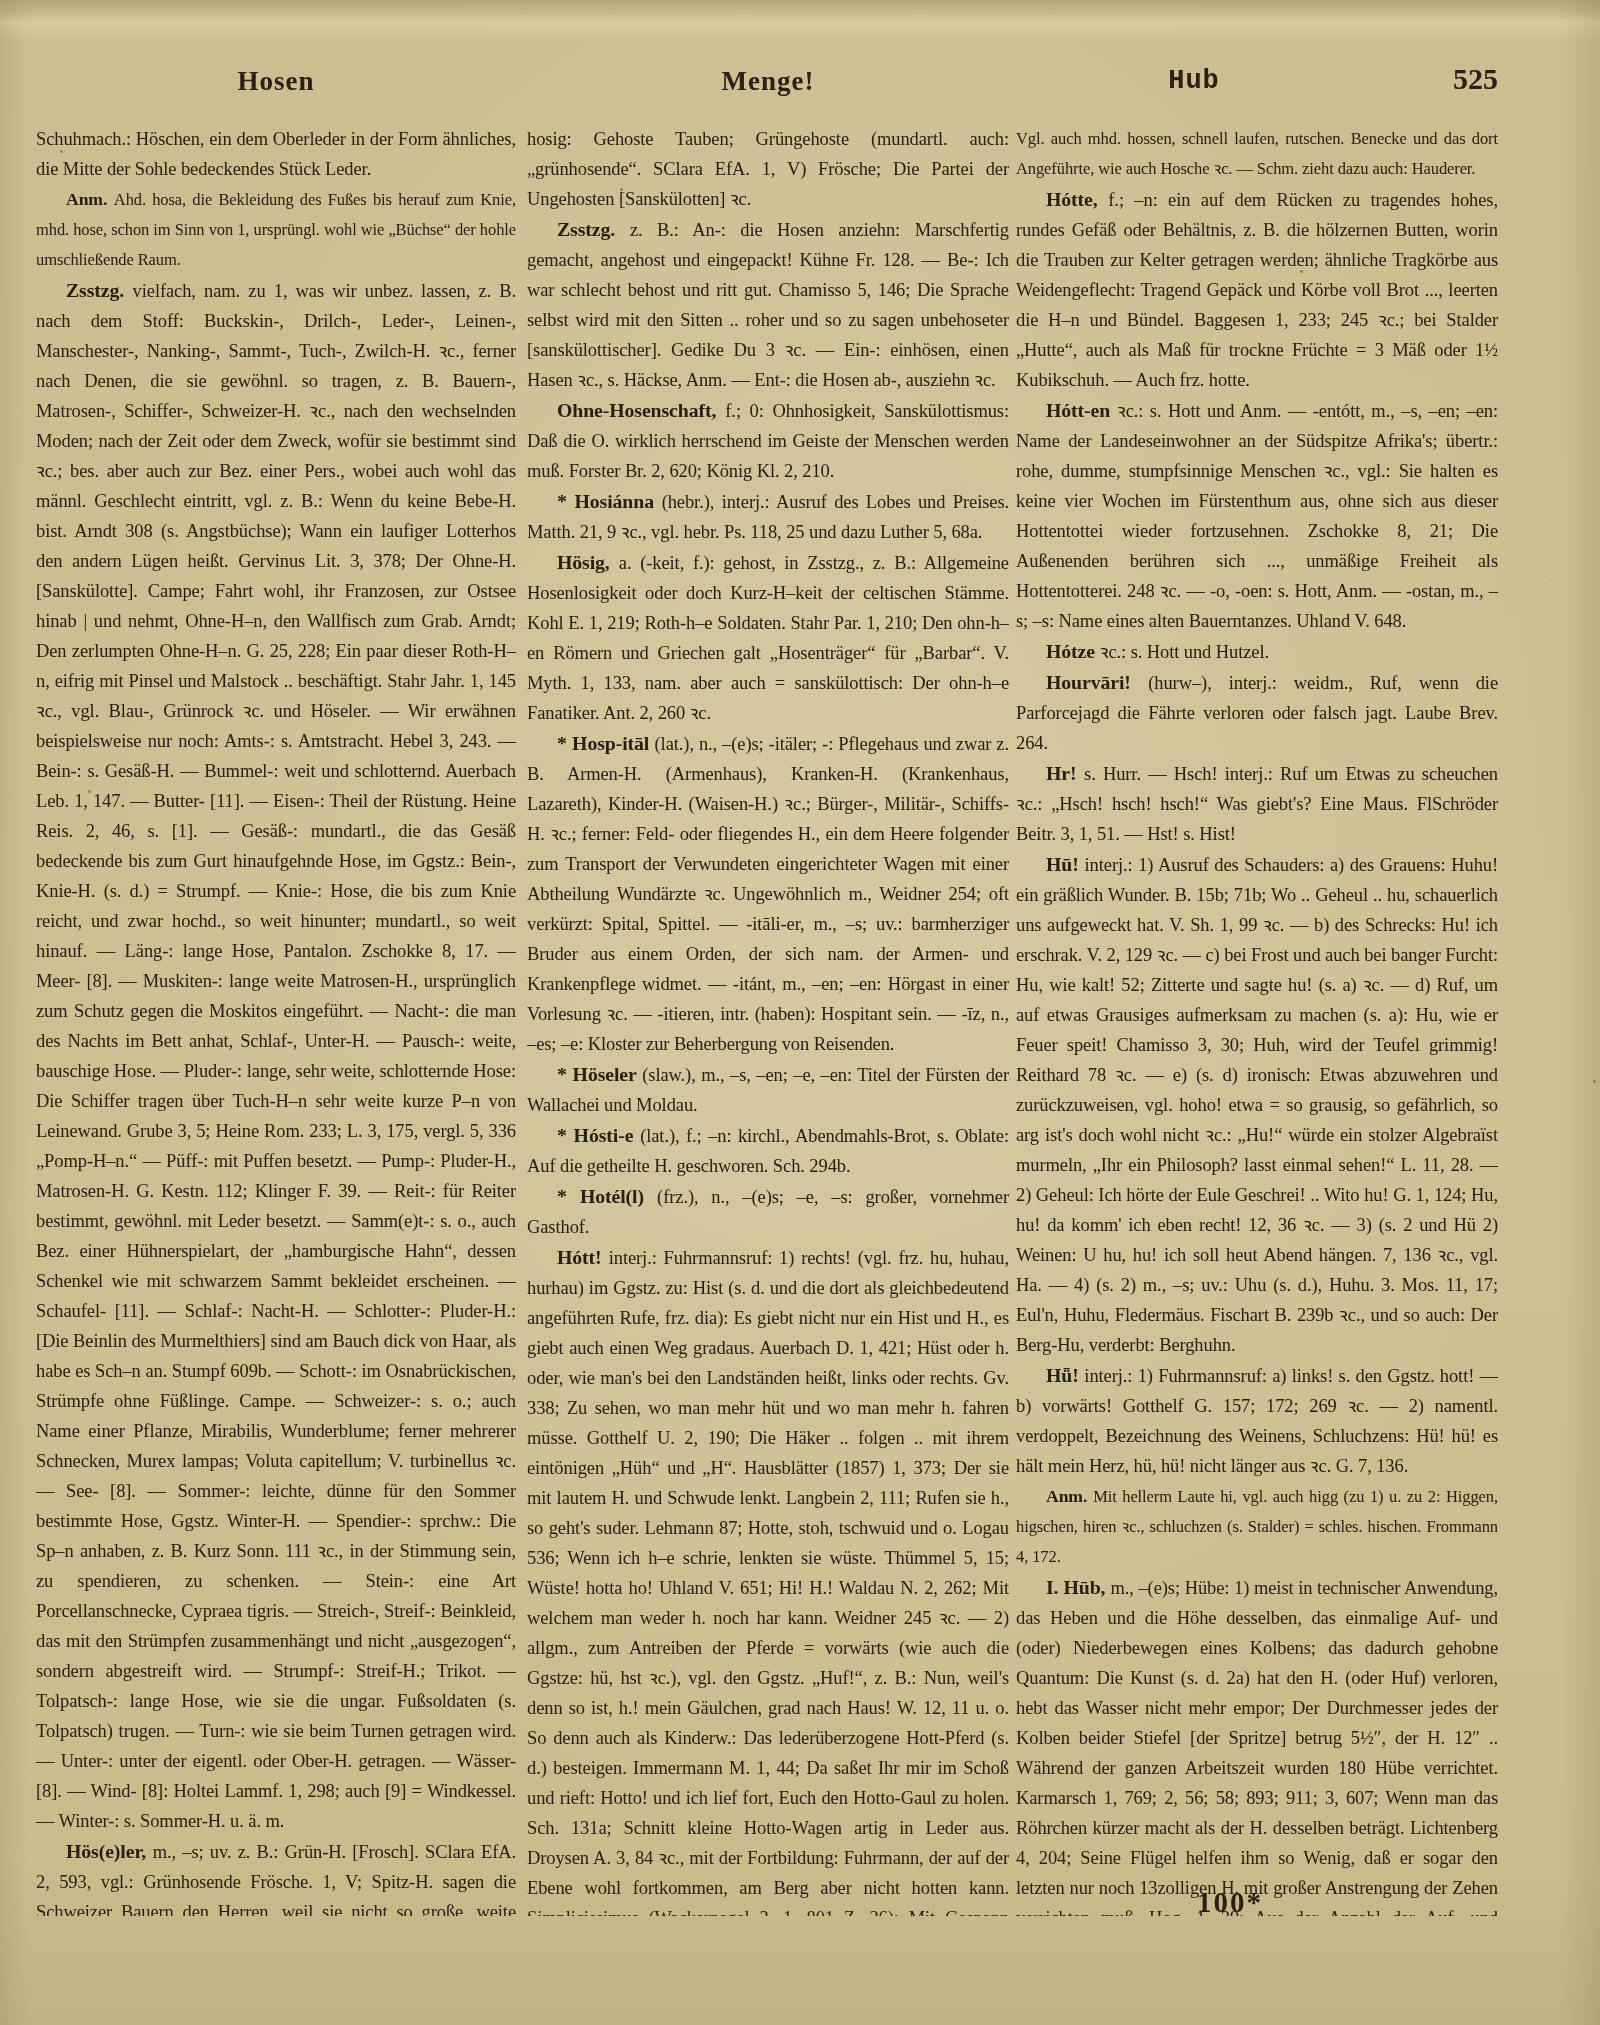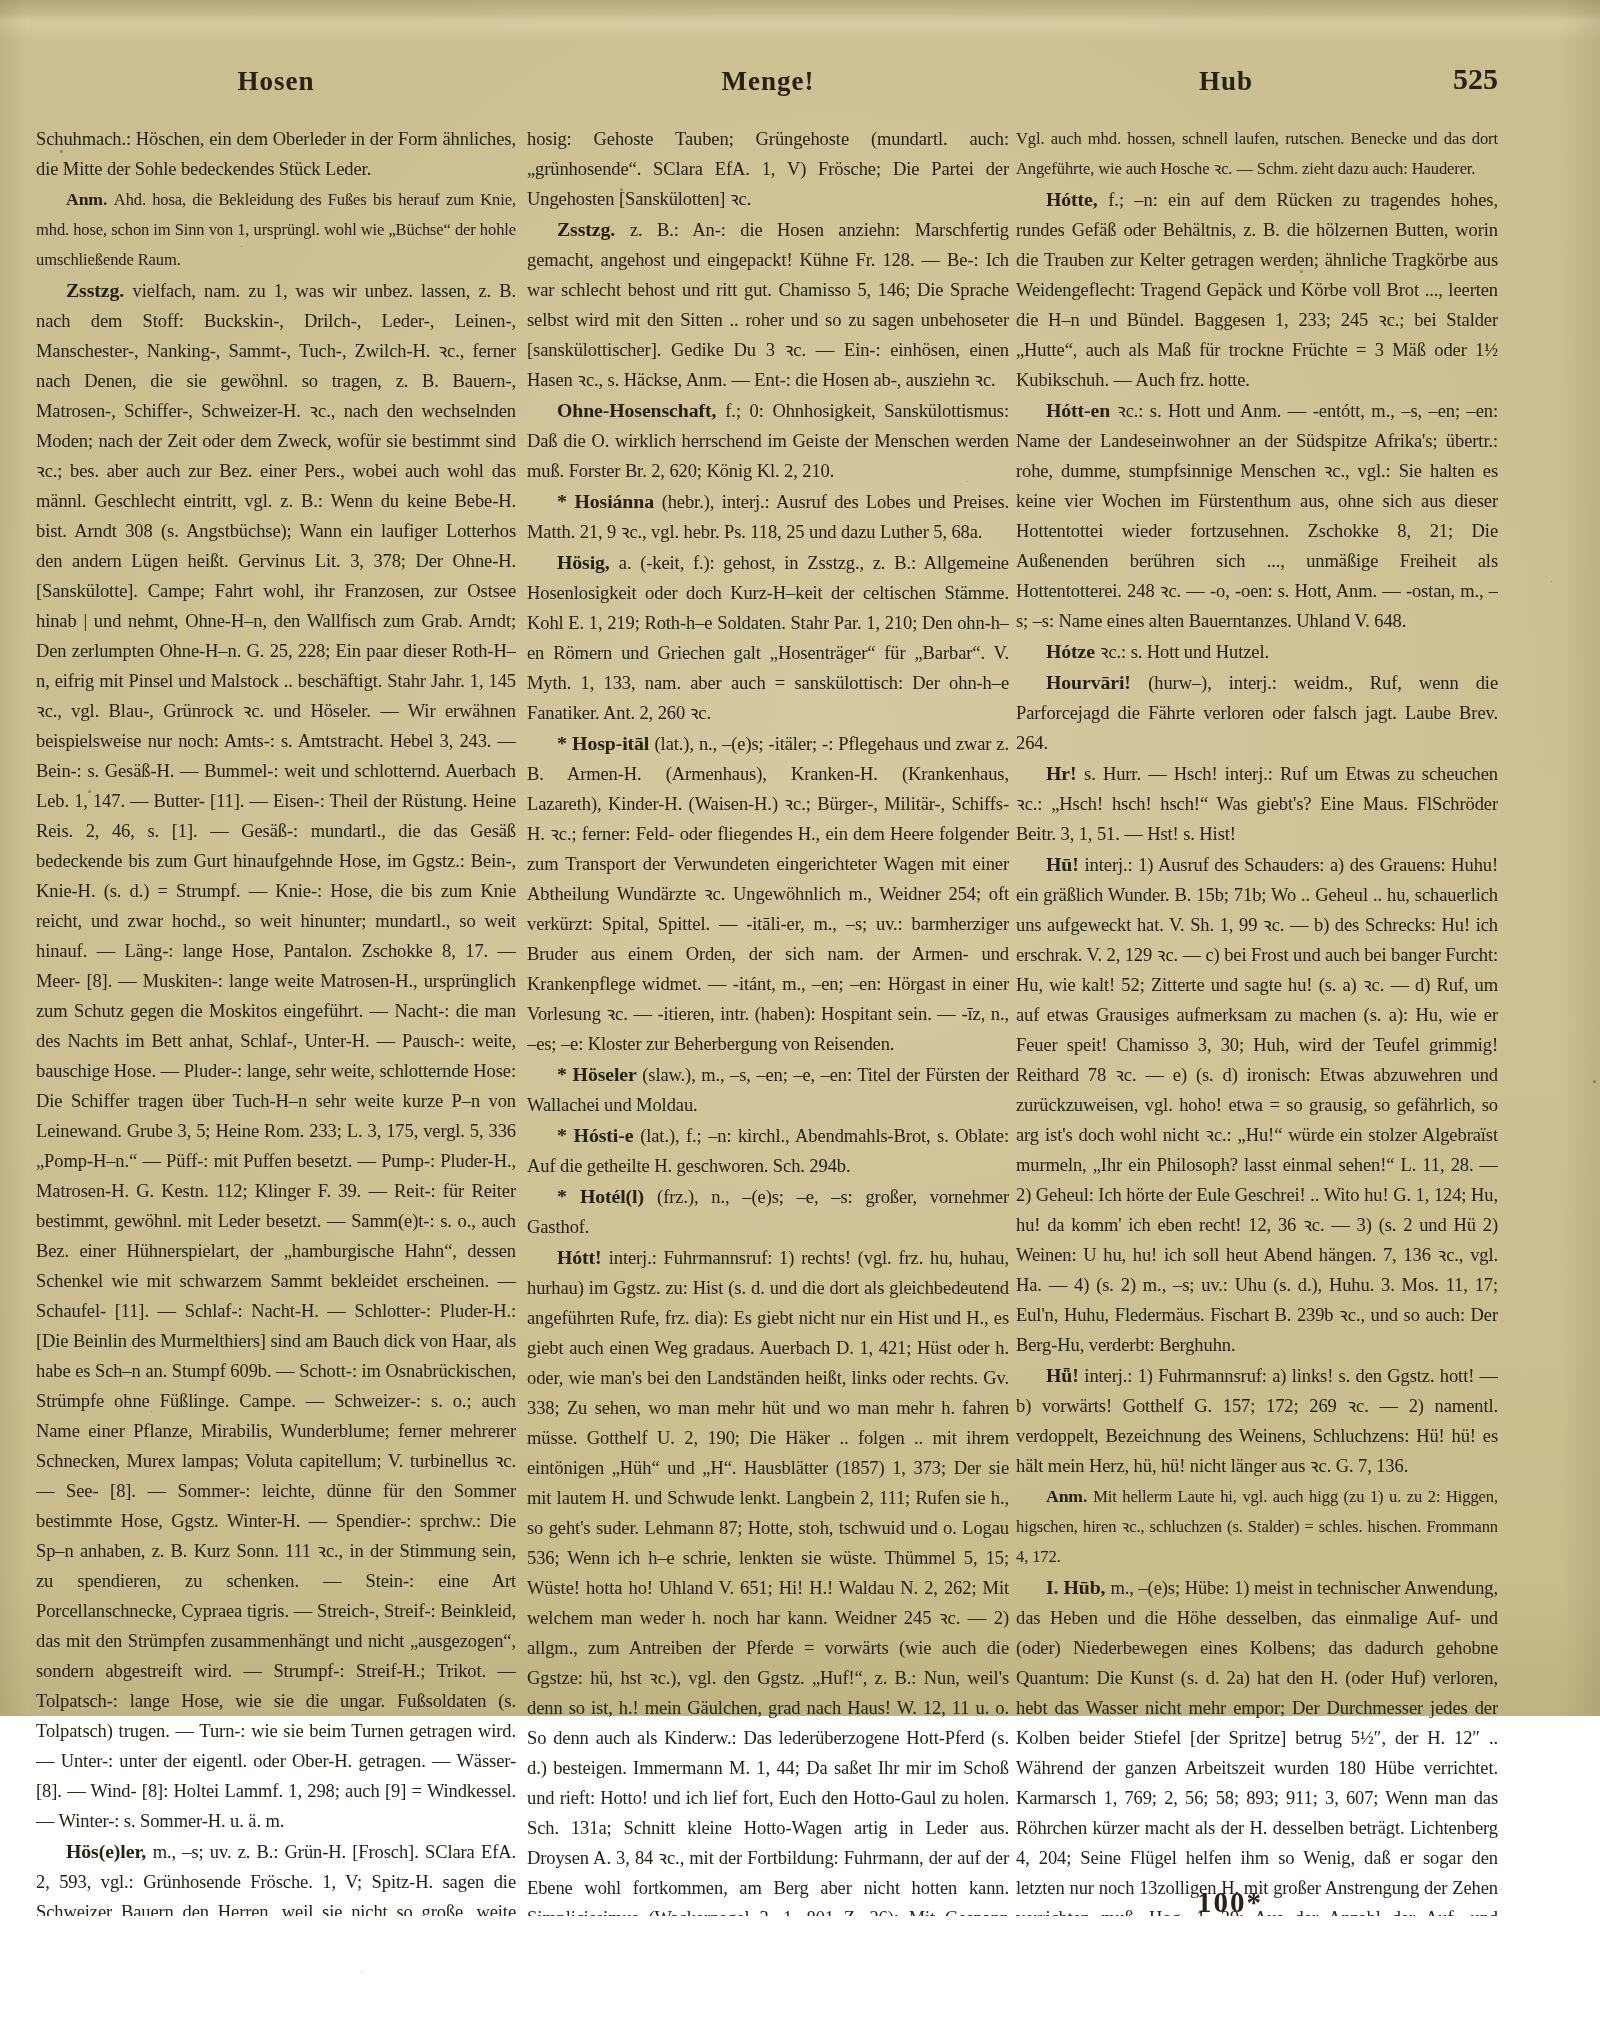--- a/index.html
+++ b/index.html
@@ -1,38 +1,38 @@
 <!DOCTYPE html>
 <html><head>
 <meta charset="utf-8">
 <style>
   html,body{margin:0;padding:0;}
   body{width:1600px;height:2025px;overflow:hidden;}
   .page{
-    position:relative;width:1600px;height:1716px;
+    position:relative;width:1600px;height:2025px;
     background:
       linear-gradient(180deg, #b3a87c 0px, #c3b788 12px, #d6cba0 22px, #cbbf91 42px,
                       #cdc194 60%, #c9bd8e 92%, #bfb383 100%),
       #cbbf91;
     font-family:"Liberation Serif","DejaVu Serif",serif;
     color:#282012;
   }
   .sheen{position:absolute;inset:0;pointer-events:none;
     background:radial-gradient(ellipse at 52% 42%, rgba(255,252,235,0.16), rgba(0,0,0,0) 62%),
                linear-gradient(90deg, rgba(70,55,25,0.10) 0, rgba(0,0,0,0) 28px, rgba(0,0,0,0) 1560px, rgba(70,55,25,0.12) 1600px);}
   .speck{position:absolute;width:3px;height:3px;border-radius:50%;background:#5d5034;opacity:.55;
     box-shadow: 180px 95px 0 -1px #6a5c3c, 560px 38px 0 0 #564a2e, 905px 330px 0 -1px #6a5c3c,
       1240px 120px 0 0 #5d5034, 1490px 430px 0 -1px #6a5c3c, 90px 1260px 0 -1px #6a5c3c,
       1533px 930px 0 0 #564a2e, 640px 1975px 0 -1px #6a5c3c, 1100px 1995px 0 0 #5d5034,
       300px 1820px 0 -1px #6a5c3c, 1437px 1680px 0 -1px #6a5c3c, 28px 640px 0 0 #564a2e;}
   .running-head{position:absolute;top:66px;height:34px;font-weight:bold;font-size:27px;
     letter-spacing:1px;color:#2a2114;}
   .rh-left{left:36px;width:480px;text-align:center;}
   .rh-center{left:527px;width:482px;text-align:center;}
-  .rh-right{left:1040px;width:482px;text-align:center;text-indent:-110px;}
+  .rh-right{left:1008px;width:482px;text-align:center;text-indent:-110px;font-family:Liberation Mono, monospace;}
   .page-number{position:absolute;top:62px;left:1388px;width:110px;text-align:right;
     font-weight:bold;font-size:30px;color:#2a2114;}
   .col{position:absolute;top:124px;height:1792px;overflow:hidden;
     text-align:justify;font-size:18.5px;line-height:30px;letter-spacing:-0.1px;}
   .col-1{left:36px;width:480px;}
   .col-2{left:527px;width:482px;}
   .col-3{left:1016px;width:482px;}
   .col p{margin:0;text-indent:30px;}
   .col p.cont{text-indent:0;}
   .col p.small{font-size:16.5px;}

